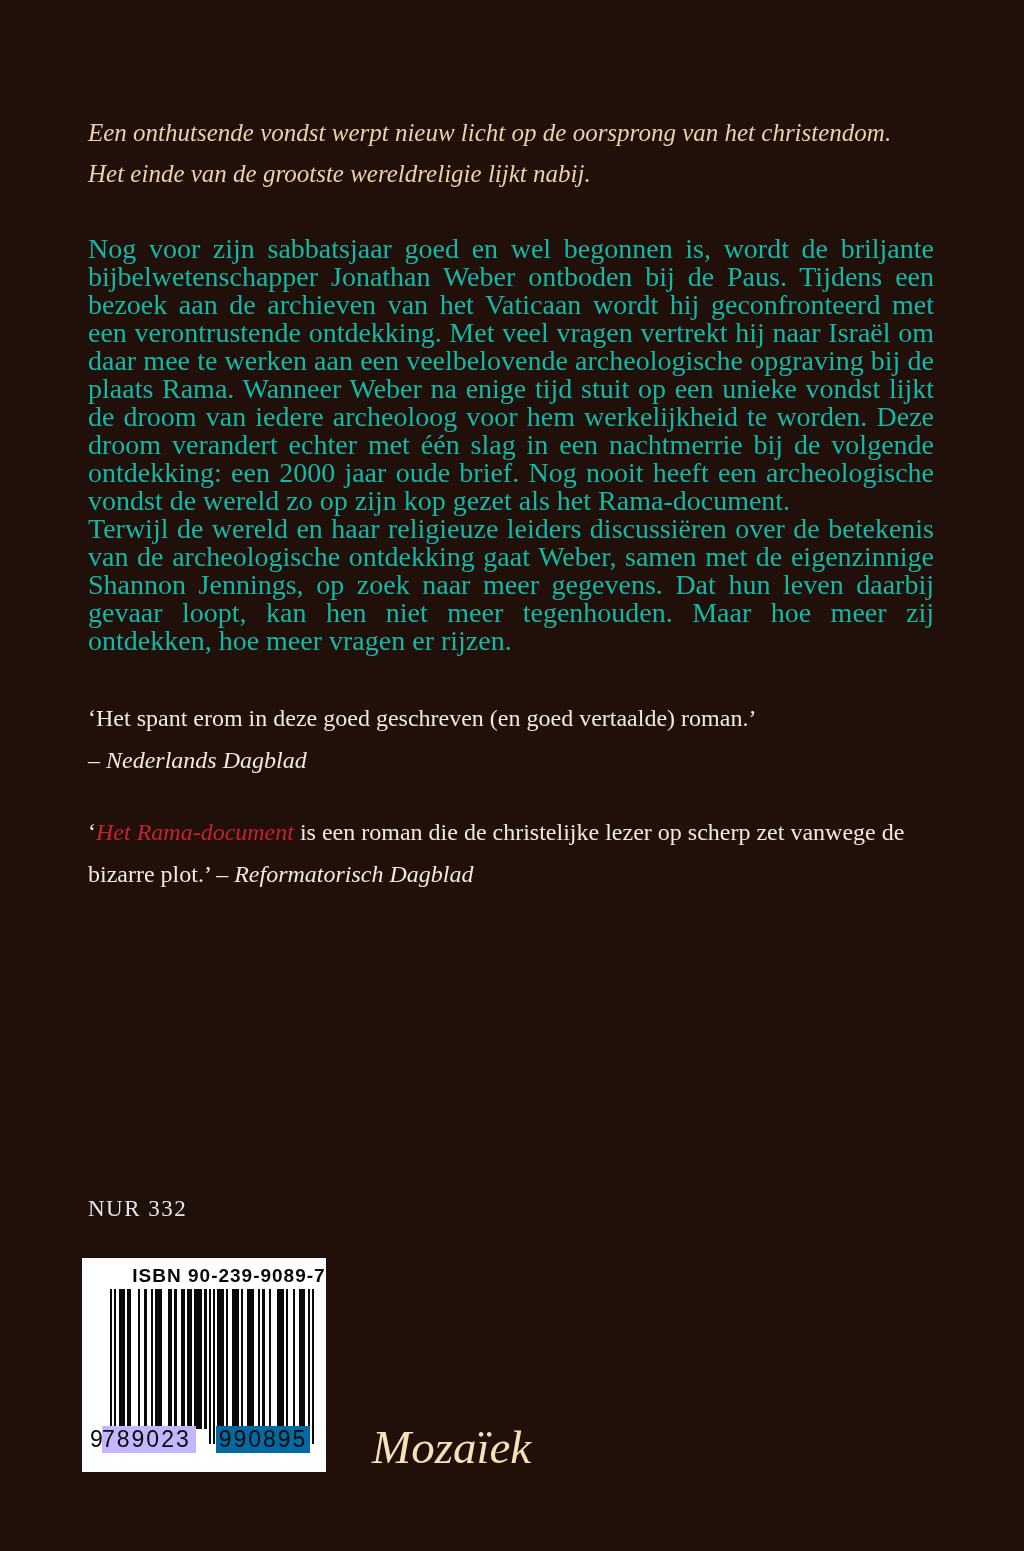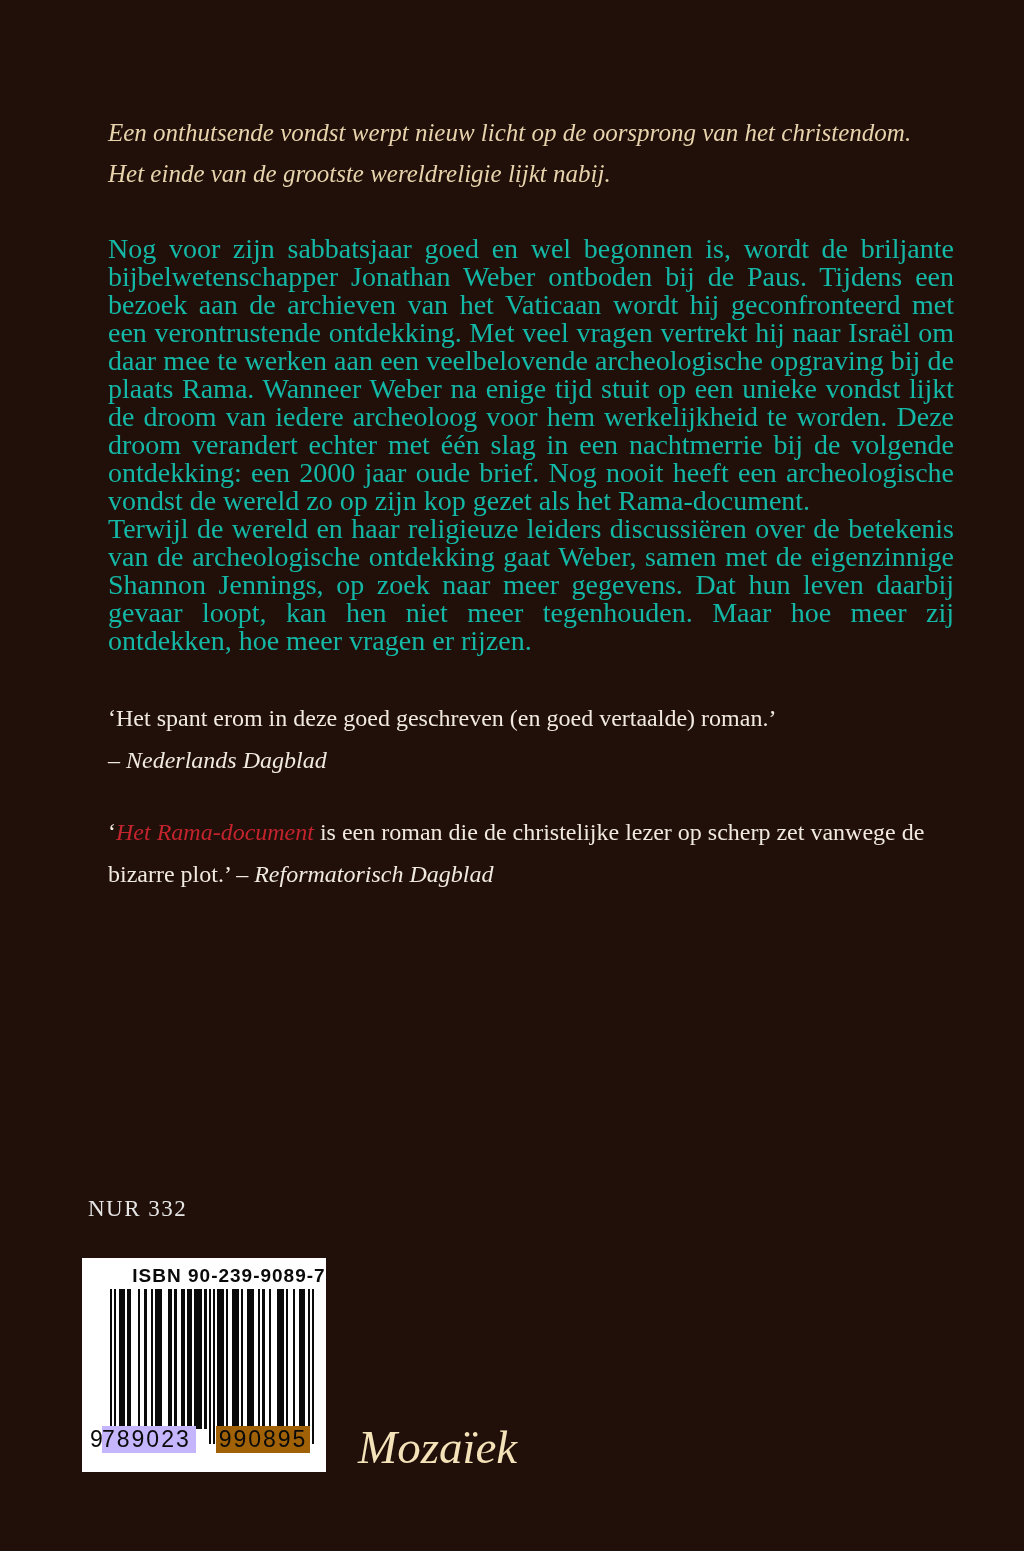--- a/index.html
+++ b/index.html
@@ -9,21 +9,20 @@
     height: 1551px;
     background: #210f09;
     overflow: hidden;
     font-family: "Liberation Serif", serif;
   }
   .col {
     position: absolute;
     left: 88px;
     top: 112px;
     width: 846px;
-    margin-left: 20px;
   }
   .tagline {
     font-style: italic;
     font-size: 25px;
     line-height: 41px;
     color: #e7d4ac;
     margin: 0 0 41px 0;
   }
   .tagline span { display: block; }
   .synopsis {
@@ -81,24 +80,24 @@
   .bc-digit {
     position: absolute;
     font-family: "Liberation Sans", sans-serif;
     font-size: 23px;
     color: #0a0a0a;
     letter-spacing: 2px;
     top: 168px;
   }
   .bc-d9 { left: 8px; }
   .bc-dl { left: 20px; width: 94px; text-align: left; background: #c4b5fd; }
-  .bc-dr { left: 134px; width: 94px; text-align: center; background: #a16207; }
+  .bc-dr { left: 134px; width: 94px; text-align: center; background: #0369a1; }
   .publisher {
     position: absolute;
-    left: 358px;
+    left: 372px;
     top: 1420px;
     font-style: italic;
     font-size: 47px;
     color: #f4e2b8;
     margin: 0;
   }
 </style>
 </head>
 <body>
 

